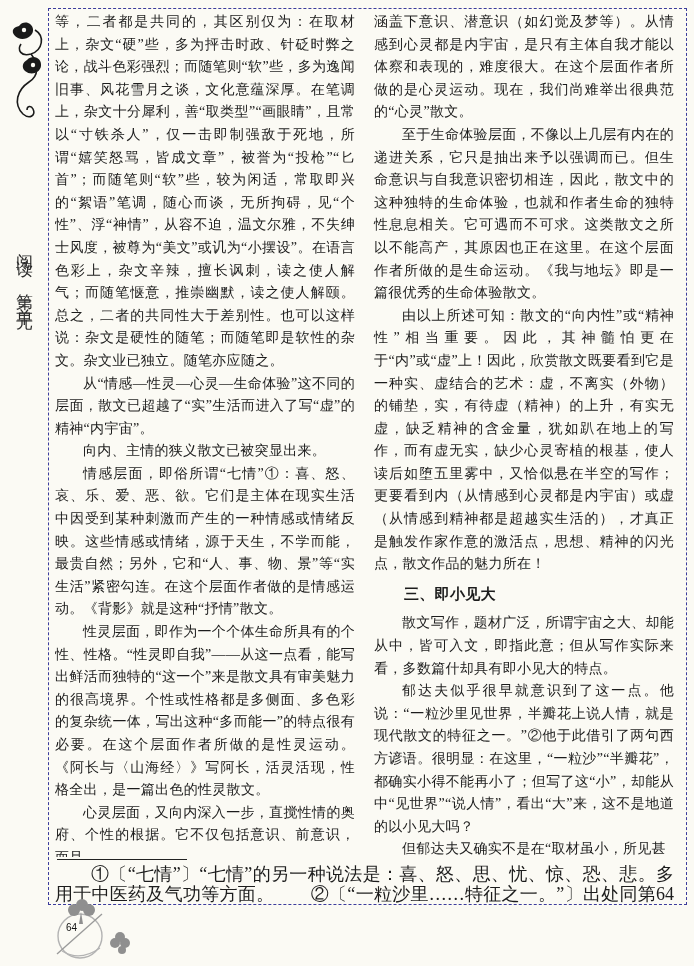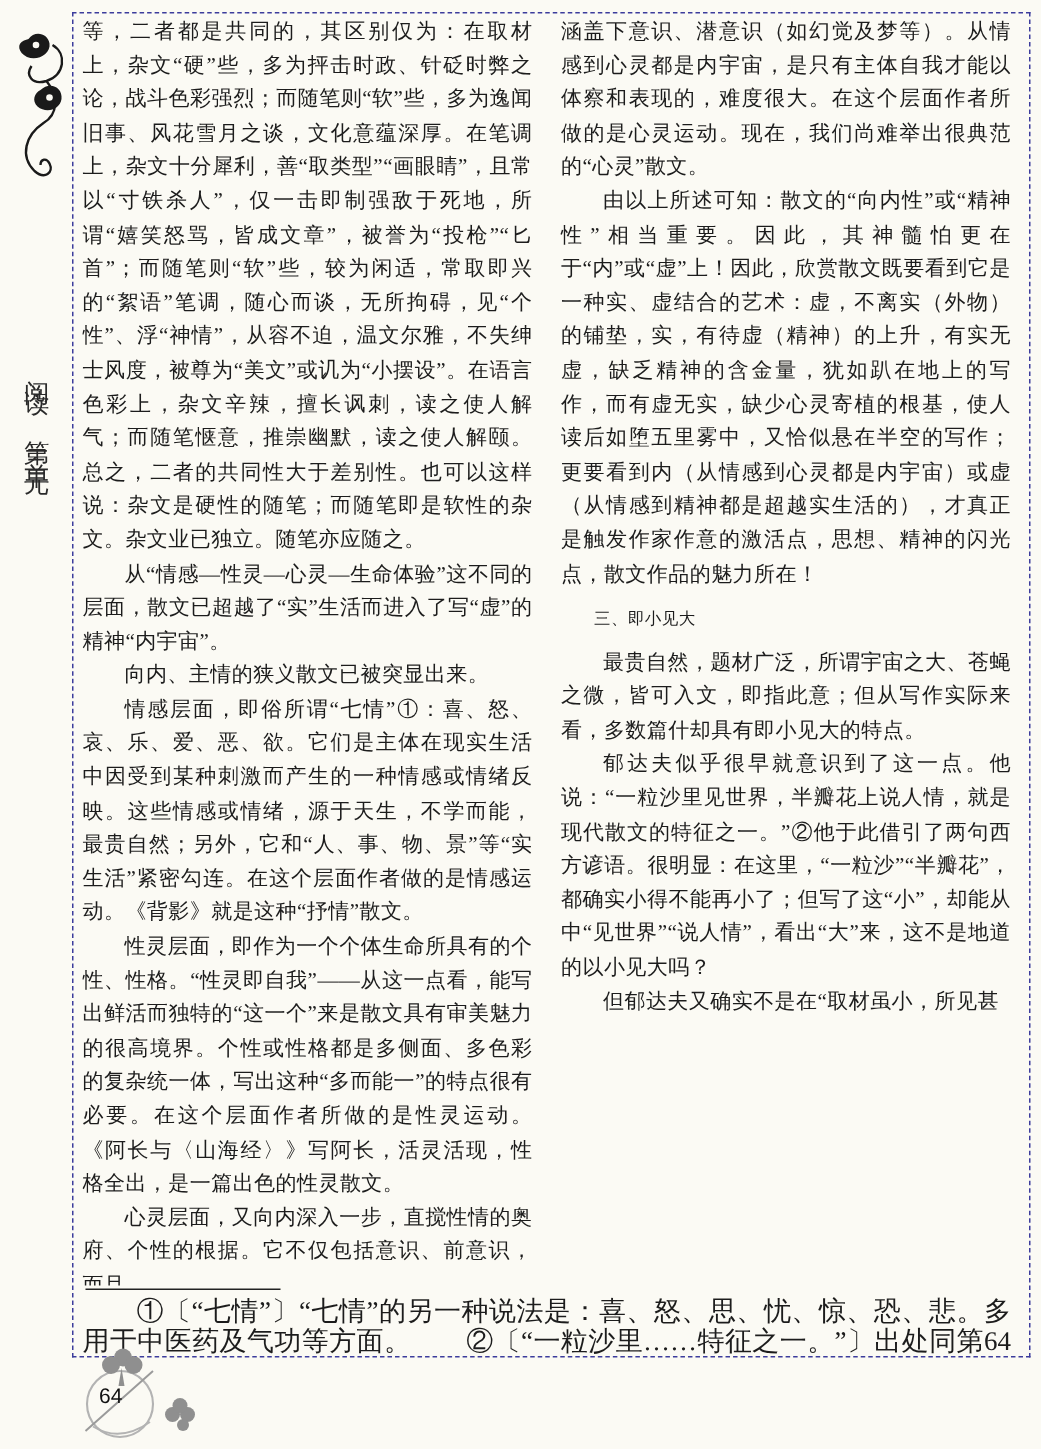--- a/index.html
+++ b/index.html
@@ -4,29 +4,29 @@
 <style>
   html,body{margin:0;padding:0;}
   .page{position:relative;width:694px;height:966px;background:#fbfaf4;overflow:hidden;
         font-family:"Liberation Serif","DejaVu Serif",serif;color:#1c1c1c;}
   .content-frame{position:absolute;left:48px;top:8px;width:639px;height:897px;
         border:1px dashed #3c3c9c;box-sizing:border-box;padding:2px 12px 0 6px;overflow:hidden;}
   .columns{display:flex;gap:19px;height:846px;overflow:hidden;}
   .col{flex:1;font-size:14px;line-height:22.6px;text-align:justify;letter-spacing:0.3px;}
   .col p{margin:0;text-indent:2em;}
   .col p.cont{text-indent:0;}
-  .section-heading{margin:7px 0;font-size:11px;font-weight:normal;text-indent:2em;line-height:22.6px;}
+  .section-heading{margin:7px 0;font-size:15px;font-weight:bold;text-indent:2em;line-height:22.6px;}
   .footnote-sep{width:130px;border-top:1.5px solid #222;margin:2px 0 5px 2px;}
   .footnote{margin:0;font-size:18px;line-height:19.5px;text-indent:2em;text-align:justify;}
   .side-label{position:absolute;left:13px;top:240px;writing-mode:vertical-rl;text-orientation:upright;
         font-size:17px;letter-spacing:7px;color:#2a2a2a;}
   .flourish{position:absolute;left:5px;top:20px;}
   .page-num-wrap{position:absolute;left:42px;top:896px;width:112px;height:68px;}
   .page-num-wrap svg{position:absolute;left:0;top:0;}
-  .page-num{position:absolute;left:24px;top:26px;font-size:14px;color:#111;
+  .page-num{position:absolute;left:24px;top:26px;font-size:10px;color:#111;
         font-family:"Liberation Sans","DejaVu Sans",sans-serif;}
 </style>
 </head>
 <body>
 
 <div class="page">
 
   <svg class="flourish" width="44" height="118" viewBox="0 0 44 118">
     <g fill="none" stroke="#1a1a1a" stroke-width="1.6">
       <path d="M30 10 C40 16 38 30 26 34 C16 37 12 30 16 24"></path>
@@ -47,23 +47,24 @@
         <p class="cont">等，二者都是共同的，其区别仅为：在取材上，杂文“硬”些，多为抨击时政、针砭时弊之论，战斗色彩强烈；而随笔则“软”些，多为逸闻旧事、风花雪月之谈，文化意蕴深厚。在笔调上，杂文十分犀利，善“取类型”“画眼睛”，且常以“寸铁杀人”，仅一击即制强敌于死地，所谓“嬉笑怒骂，皆成文章”，被誉为“投枪”“匕首”；而随笔则“软”些，较为闲适，常取即兴的“絮语”笔调，随心而谈，无所拘碍，见“个性”、浮“神情”，从容不迫，温文尔雅，不失绅士风度，被尊为“美文”或讥为“小摆设”。在语言色彩上，杂文辛辣，擅长讽刺，读之使人解气；而随笔惬意，推崇幽默，读之使人解颐。总之，二者的共同性大于差别性。也可以这样说：杂文是硬性的随笔；而随笔即是软性的杂文。杂文业已独立。随笔亦应随之。</p>
         <p>从“情感—性灵—心灵—生命体验”这不同的层面，散文已超越了“实”生活而进入了写“虚”的精神“内宇宙”。</p>
         <p>向内、主情的狭义散文已被突显出来。</p>
         <p>情感层面，即俗所谓“七情”①：喜、怒、哀、乐、爱、恶、欲。它们是主体在现实生活中因受到某种刺激而产生的一种情感或情绪反映。这些情感或情绪，源于天生，不学而能，最贵自然；另外，它和“人、事、物、景”等“实生活”紧密勾连。在这个层面作者做的是情感运动。《背影》就是这种“抒情”散文。</p>
         <p>性灵层面，即作为一个个体生命所具有的个性、性格。“性灵即自我”——从这一点看，能写出鲜活而独特的“这一个”来是散文具有审美魅力的很高境界。个性或性格都是多侧面、多色彩的复杂统一体，写出这种“多而能一”的特点很有必要。在这个层面作者所做的是性灵运动。《阿长与〈山海经〉》写阿长，活灵活现，性格全出，是一篇出色的性灵散文。</p>
         <p>心灵层面，又向内深入一步，直搅性情的奥府、个性的根据。它不仅包括意识、前意识，而且</p>
       </div>
 
       <div class="col">
         <p class="cont">涵盖下意识、潜意识（如幻觉及梦等）。从情感到心灵都是内宇宙，是只有主体自我才能以体察和表现的，难度很大。在这个层面作者所做的是心灵运动。现在，我们尚难举出很典范的“心灵”散文。</p>
+        <p>至于生命体验层面，不像以上几层有内在的递进关系，它只是抽出来予以强调而已。但生命意识与自我意识密切相连，因此，散文中的这种独特的生命体验，也就和作者生命的独特性息息相关。它可遇而不可求。这类散文之所以不能高产，其原因也正在这里。在这个层面作者所做的是生命运动。《我与地坛》即是一篇很优秀的生命体验散文。</p>
         <p>由以上所述可知：散文的“向内性”或“精神性”相当重要。因此，其神髓怕更在于“内”或“虚”上！因此，欣赏散文既要看到它是一种实、虚结合的艺术：虚，不离实（外物）的铺垫，实，有待虚（精神）的上升，有实无虚，缺乏精神的含金量，犹如趴在地上的写作，而有虚无实，缺少心灵寄植的根基，使人读后如堕五里雾中，又恰似悬在半空的写作；更要看到内（从情感到心灵都是内宇宙）或虚（从情感到精神都是超越实生活的），才真正是触发作家作意的激活点，思想、精神的闪光点，散文作品的魅力所在！</p>
         <h3 class="section-heading">三、即小见大</h3>
-        <p>最贵自然，题材广泛，所谓宇宙之大、苍蝇之微，皆可入文，即指此意；但从写作实际来看，多数篇什却具有即小见大的特点。</p>
+        <p>散文写作，题材广泛，所谓宇宙之大、却能从中，皆可入文，即指此意；但从写作实际来看，多数篇什却具有即小见大的特点。</p>
         <p>郁达夫似乎很早就意识到了这一点。他说：“一粒沙里见世界，半瓣花上说人情，就是现代散文的特征之一。”②他于此借引了两句西方谚语。很明显：在这里，“一粒沙”“半瓣花”，都确实小得不能再小了；但写了这“小”，却能从中“见世界”“说人情”，看出“大”来，这不是地道的以小见大吗？</p>
         <p>但郁达夫又确实不是在“取材虽小，所见甚</p>
       </div>
 
     </div>
 
     <div class="footnote-sep"></div>
     <p class="footnote">①〔“七情”〕“七情”的另一种说法是：喜、怒、思、忧、惊、恐、悲。多用于中医药及气功等方面。　　②〔“一粒沙里……特征之一。”〕出处同第64页注②。</p>
   </div>
 

